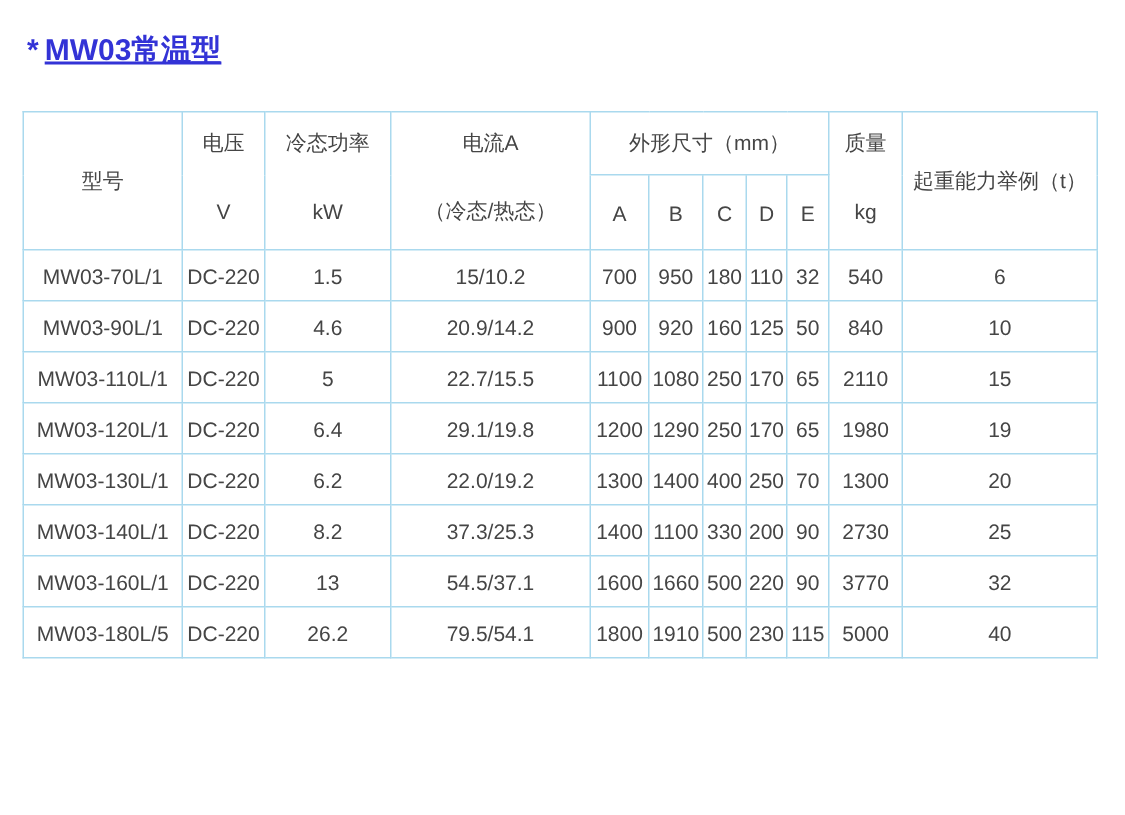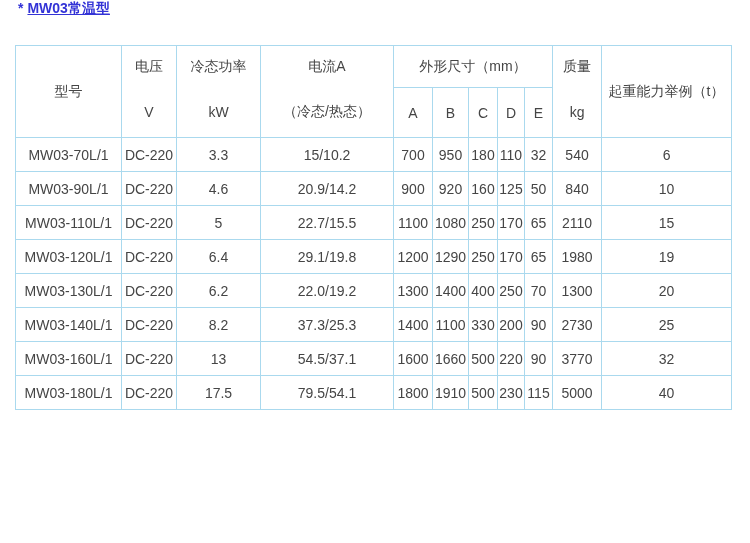--- a/index.html
+++ b/index.html
@@ -2,22 +2,22 @@
 <html><head>
 <meta charset="utf-8">
 <style>
   html,body { margin:0; padding:0; }
   body {
     width:750px; height:543px; background:#ffffff;
     font-family:"Liberation Sans","DejaVu Sans",sans-serif;
     color:#454545;
   }
   .title {
-    margin:0 0 0 18px;
-    font-size:14px; font-weight:600;
+    margin:20px 0 0 18px;
+    font-size:20px; font-weight:600;
     color:#3333d6;
   }
   .title .star { text-decoration:none; margin-right:4px; }
   .title .link { text-decoration:underline; cursor:pointer; }
   table.spec {
     border-collapse:collapse;
     table-layout:fixed;
     margin:27px 0 0 15px;
     width:716px;
   }
@@ -79,21 +79,21 @@
       <th>C</th>
       <th>D</th>
       <th>E</th>
       <th class="nt">kg</th>
     </tr>
   </thead>
   <tbody>
       <tr>
         <td>MW03-70L/1</td>
         <td>DC-220</td>
-        <td>3.3</td>
+        <td>1.5</td>
         <td>15/10.2</td>
         <td>700</td>
         <td>950</td>
         <td>180</td>
         <td>110</td>
         <td>32</td>
         <td>540</td>
         <td>6</td>
       </tr>
       <tr>
@@ -168,23 +168,23 @@
         <td>54.5/37.1</td>
         <td>1600</td>
         <td>1660</td>
         <td>500</td>
         <td>220</td>
         <td>90</td>
         <td>3770</td>
         <td>32</td>
       </tr>
       <tr>
-        <td>MW03-180L/1</td>
+        <td>MW03-180L/5</td>
         <td>DC-220</td>
-        <td>17.5</td>
+        <td>26.2</td>
         <td>79.5/54.1</td>
         <td>1800</td>
         <td>1910</td>
         <td>500</td>
         <td>230</td>
         <td>115</td>
         <td>5000</td>
         <td>40</td>
       </tr>
     </tbody>

